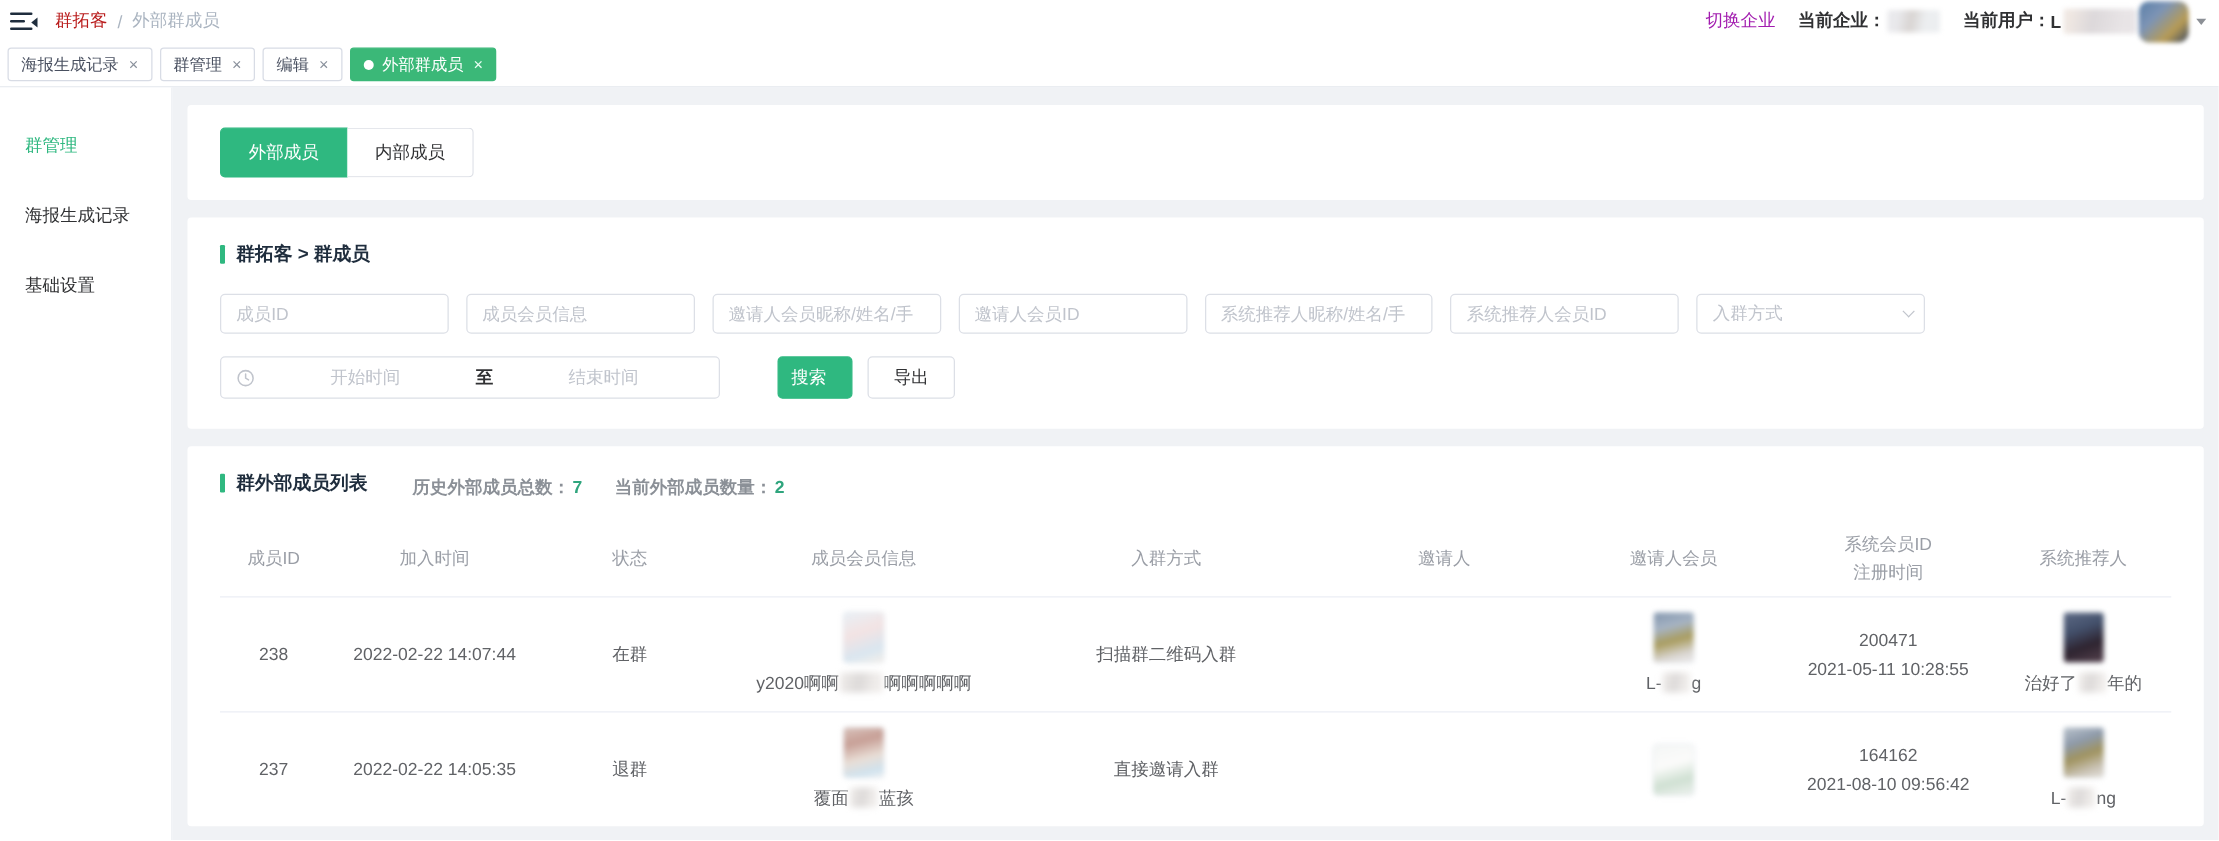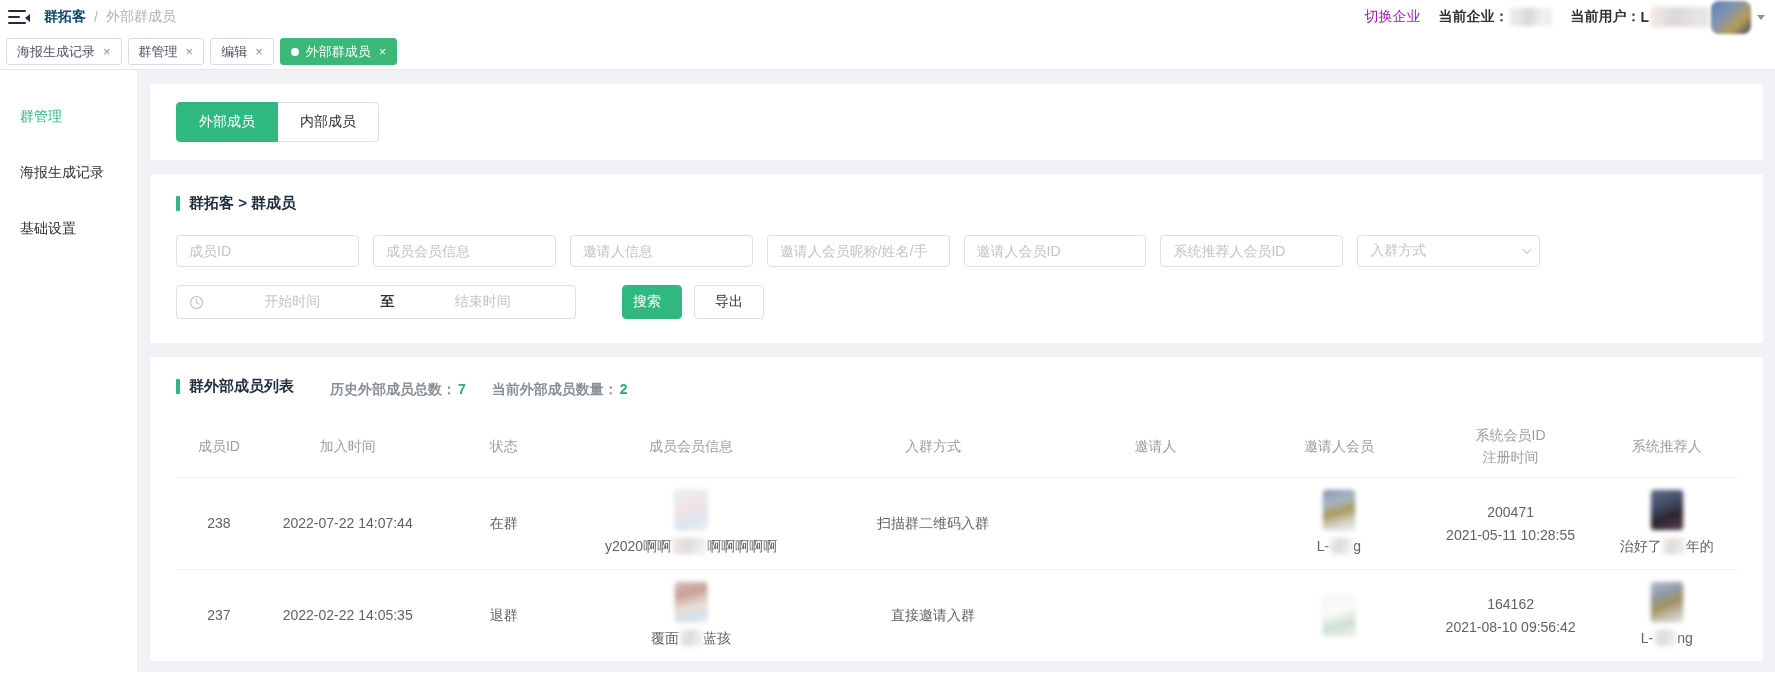--- a/index.html
+++ b/index.html
@@ -6,21 +6,21 @@
   html,body { width:1775px; height:673px; overflow:hidden; background:#fff;
     font-family:"Liberation Sans","DejaVu Sans",sans-serif; color:#303133; font-size:14px; }
 
   
   .topbar { height:34px; display:flex; align-items:center; padding:0 10px 0 8px; background:#fff; }
   .hamburger { width:22px; height:18px; display:flex; flex-direction:column; justify-content:space-between; padding:2px 0; cursor:pointer; margin-right:14px; position:relative;}
   .hamburger i { display:block; height:2px; background:#1f2d3d; border-radius:1px; }
   .hamburger i:nth-child(1){ width:18px; } .hamburger i:nth-child(2){ width:12px; } .hamburger i:nth-child(3){ width:18px; }
   .hamburger .arrow { position:absolute; right:0; top:6px; width:0; height:0; border-top:4px solid transparent; border-bottom:4px solid transparent; border-right:5px solid #1f2d3d; }
   .crumb { display:flex; align-items:center; gap:8px; }
-  .crumb .root { color:#0c4a6e; font-weight:700; }
+  .crumb .root { color:#b91c1c; font-weight:400; }
   .crumb .sep, .crumb .leaf { color:#aab4c0; }
   .topbar-right { margin-left:auto; display:flex; align-items:center; gap:18px; }
   .link-green { color:#a21caf; cursor:pointer; }
   .tb-item { display:flex; align-items:center; font-weight:700; color:#303133; }
   .blur-chip { display:inline-block; width:42px; height:18px; border-radius:2px; margin-left:2px;
     background:linear-gradient(100deg,#e9e9ec 20%,#d8d4d2 45%,#eceef0 70%); filter:blur(2px); }
   .user-blur { width:58px; height:20px; background:linear-gradient(100deg,#efe7e2 10%,#dcd8da 40%,#e8e4e6 80%); }
   .avatar-top { width:40px; height:33px; border-radius:8px; margin-left:2px;
     background:linear-gradient(135deg,#5a7fa8 0%,#7d94b5 35%,#b79b55 70%,#3c4a63 100%); filter:blur(1.5px); }
   .caret-down { width:0; height:0; border-left:4px solid transparent; border-right:4px solid transparent; border-top:5px solid #8c9096; margin-left:6px; }
@@ -159,23 +159,23 @@
     </section>
 
     <section class="card card-filter">
       <div class="sec-title">
         <span class="bar"></span>
         <span>群拓客 &gt; 群成员</span>
       </div>
       <div class="filters">
         <input class="f-input" placeholder="成员ID" style="">
         <input class="f-input" placeholder="成员会员信息" style="">
-        <input class="f-input" placeholder="邀请人信息" style="">
         <input class="f-input" placeholder="邀请人会员昵称/姓名/手" style="">
         <input class="f-input" placeholder="邀请人会员ID" style="">
+        <input class="f-input" placeholder="系统推荐人昵称/姓名/手" style="">
         <input class="f-input" placeholder="系统推荐人会员ID" style="">
         <div class="f-select">
           <span>入群方式</span>
           <span class="chev"></span>
         </div>
       </div>
       <div class="filter-row2">
         <div class="date-range">
           <svg class="clock" viewBox="0 0 16 16">
             <circle cx="8" cy="8" r="6.4" fill="none" stroke="#c0c4cc" stroke-width="1.3"></circle>
@@ -217,21 +217,21 @@
           <div class="g-cell">邀请人会员</div>
           <div class="g-cell">
             <div>系统会员ID</div>
             <div>注册时间</div>
           </div>
           <div class="g-cell">系统推荐人</div>
         </div>
 
         <div class="g-row g-body">
           <div class="g-cell">238</div>
-          <div class="g-cell">2022-07-22 14:07:44</div>
+          <div class="g-cell">2022-02-22 14:07:44</div>
           <div class="g-cell">在群</div>
           <div class="g-cell member-cell">
             <span class="avatar av-a"></span>
             <span class="name-line">
               <span>y2020啊啊</span>
               <span class="blur-mid"></span>
               <span>啊啊啊啊啊</span>
             </span>
           </div>
           <div class="g-cell">扫描群二维码入群</div>

